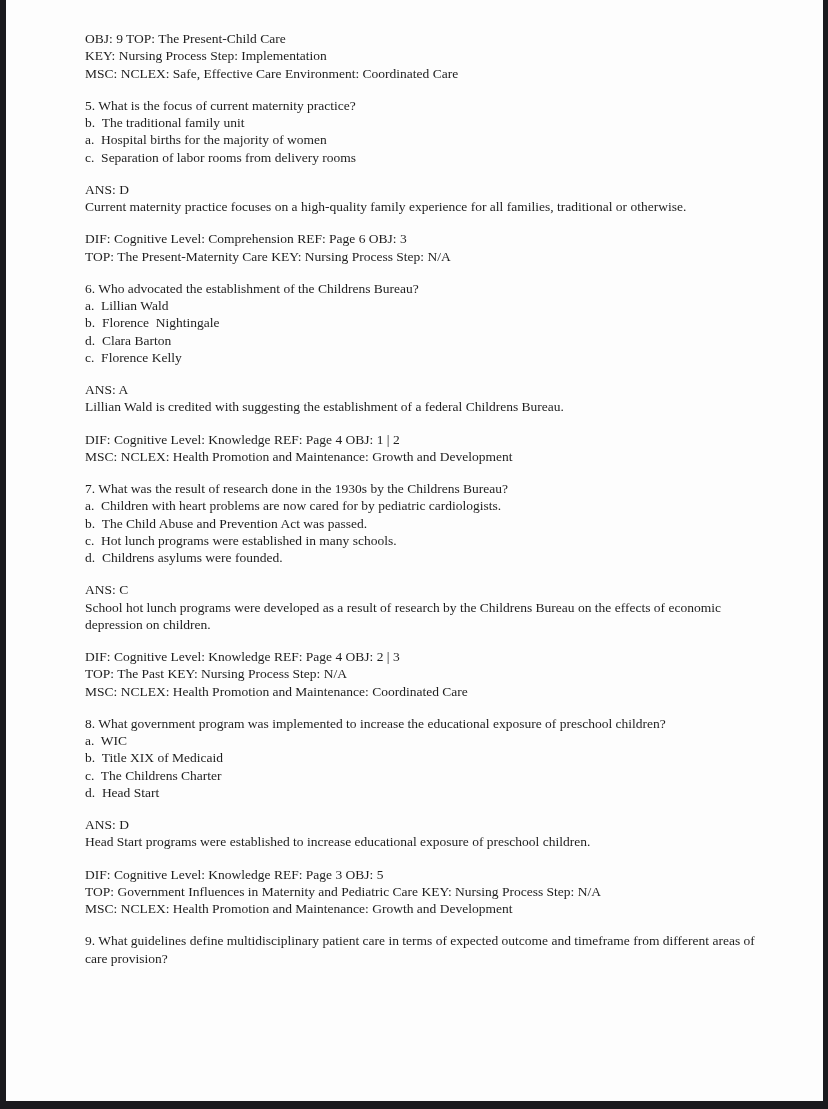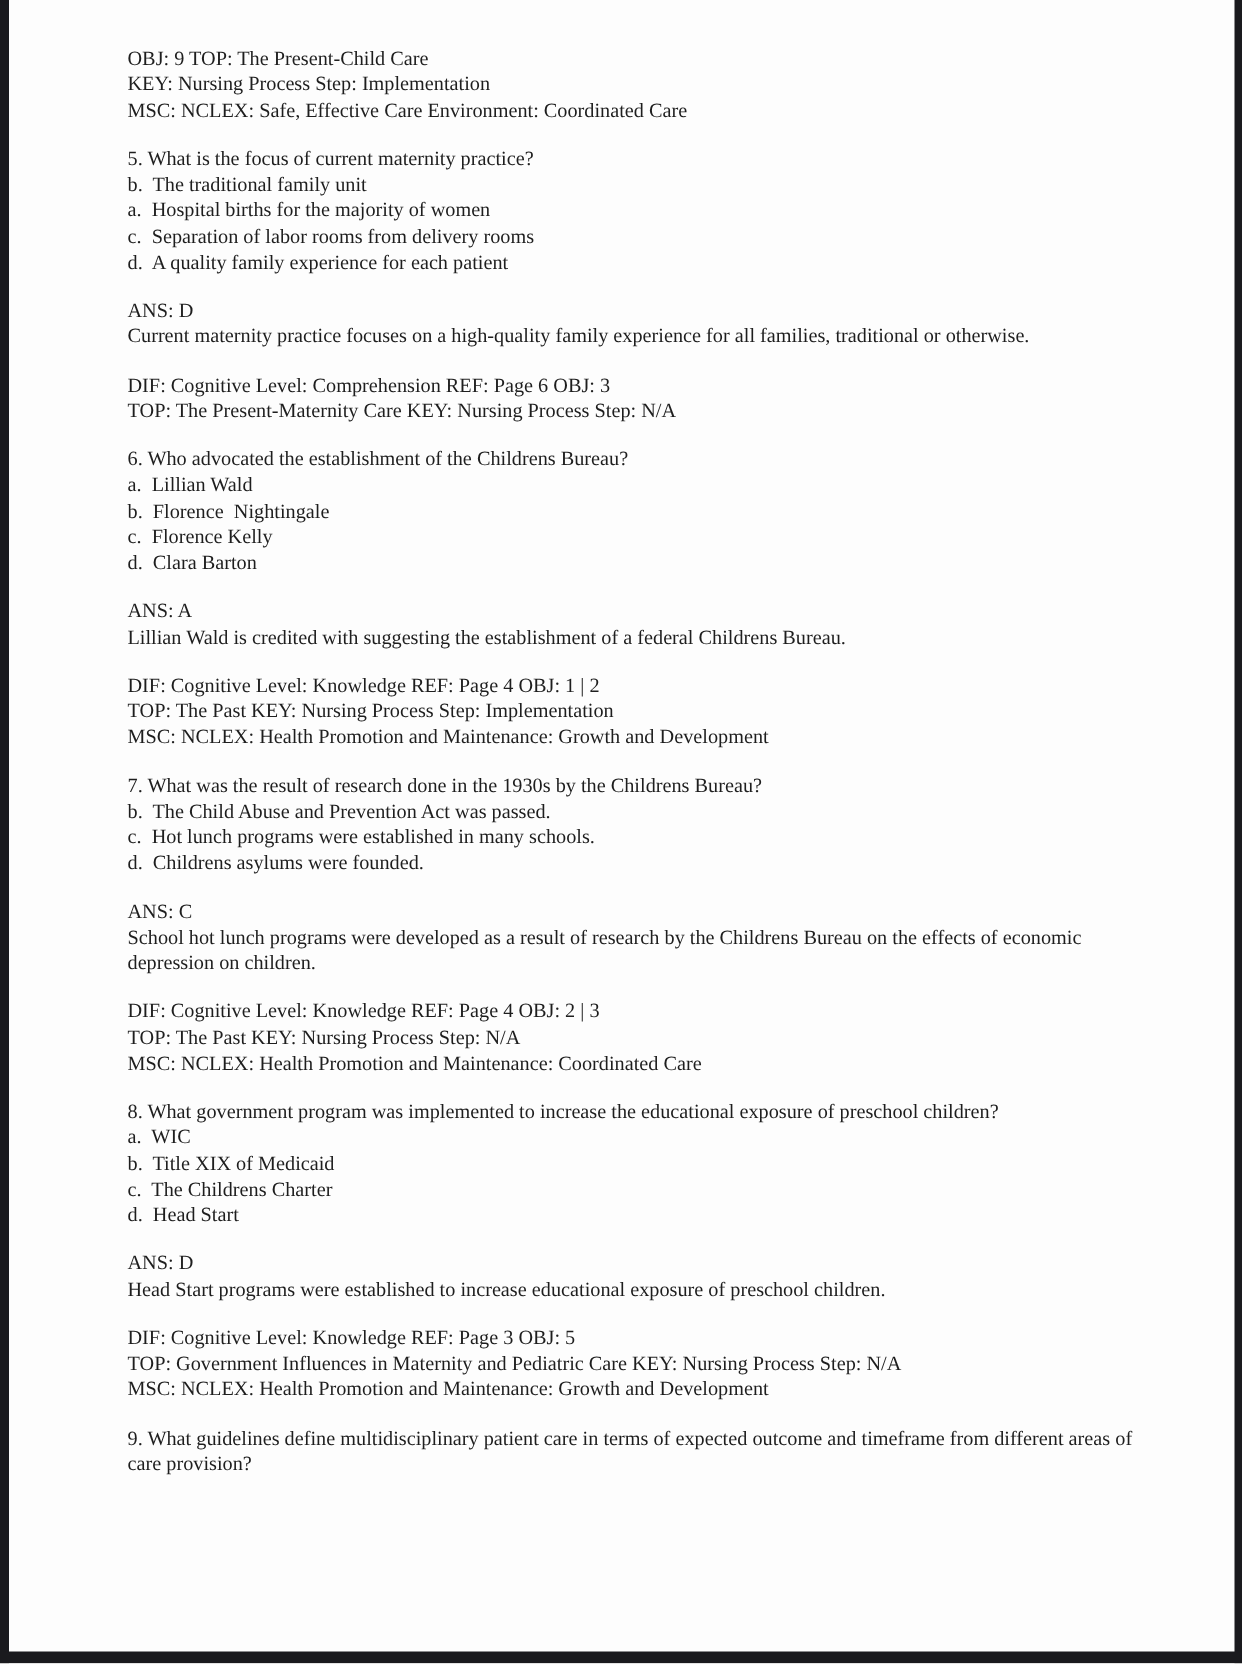--- a/index.html
+++ b/index.html
@@ -61,48 +61,47 @@
       <div class="block">
         <p>OBJ: 9 TOP: The Present-Child Care</p>
         <p>KEY: Nursing Process Step: Implementation</p>
         <p>MSC: NCLEX: Safe, Effective Care Environment: Coordinated Care</p>
       </div>
       <div class="block">
         <p>5. What is the focus of current maternity practice?</p>
         <p>b.  The traditional family unit</p>
         <p>a.  Hospital births for the majority of women</p>
         <p>c.  Separation of labor rooms from delivery rooms</p>
-        <p>d.  A quality family experience for each patient</p>
       </div>
       <div class="block">
         <p>ANS: D</p>
         <p>Current maternity practice focuses on a high-quality family experience for all families, traditional or otherwise.</p>
       </div>
       <div class="block">
         <p>DIF: Cognitive Level: Comprehension REF: Page 6 OBJ: 3</p>
         <p>TOP: The Present-Maternity Care KEY: Nursing Process Step: N/A</p>
       </div>
       <div class="block">
         <p>6. Who advocated the establishment of the Childrens Bureau?</p>
         <p>a.  Lillian Wald</p>
         <p>b.  Florence  Nightingale</p>
+        <p>d.  Clara Barton</p>
         <p>c.  Florence Kelly</p>
-        <p>d.  Clara Barton</p>
       </div>
       <div class="block">
         <p>ANS: A</p>
         <p>Lillian Wald is credited with suggesting the establishment of a federal Childrens Bureau.</p>
       </div>
       <div class="block">
         <p>DIF: Cognitive Level: Knowledge REF: Page 4 OBJ: 1 | 2</p>
-        <p>TOP: The Past KEY: Nursing Process Step: Implementation</p>
         <p>MSC: NCLEX: Health Promotion and Maintenance: Growth and Development</p>
       </div>
       <div class="block">
         <p>7. What was the result of research done in the 1930s by the Childrens Bureau?</p>
+        <p>a.  Children with heart problems are now cared for by pediatric cardiologists.</p>
         <p>b.  The Child Abuse and Prevention Act was passed.</p>
         <p>c.  Hot lunch programs were established in many schools.</p>
         <p>d.  Childrens asylums were founded.</p>
       </div>
       <div class="block">
         <p>ANS: C</p>
         <p>School hot lunch programs were developed as a result of research by the Childrens Bureau on the effects of economic depression on children.</p>
       </div>
       <div class="block">
         <p>DIF: Cognitive Level: Knowledge REF: Page 4 OBJ: 2 | 3</p>

